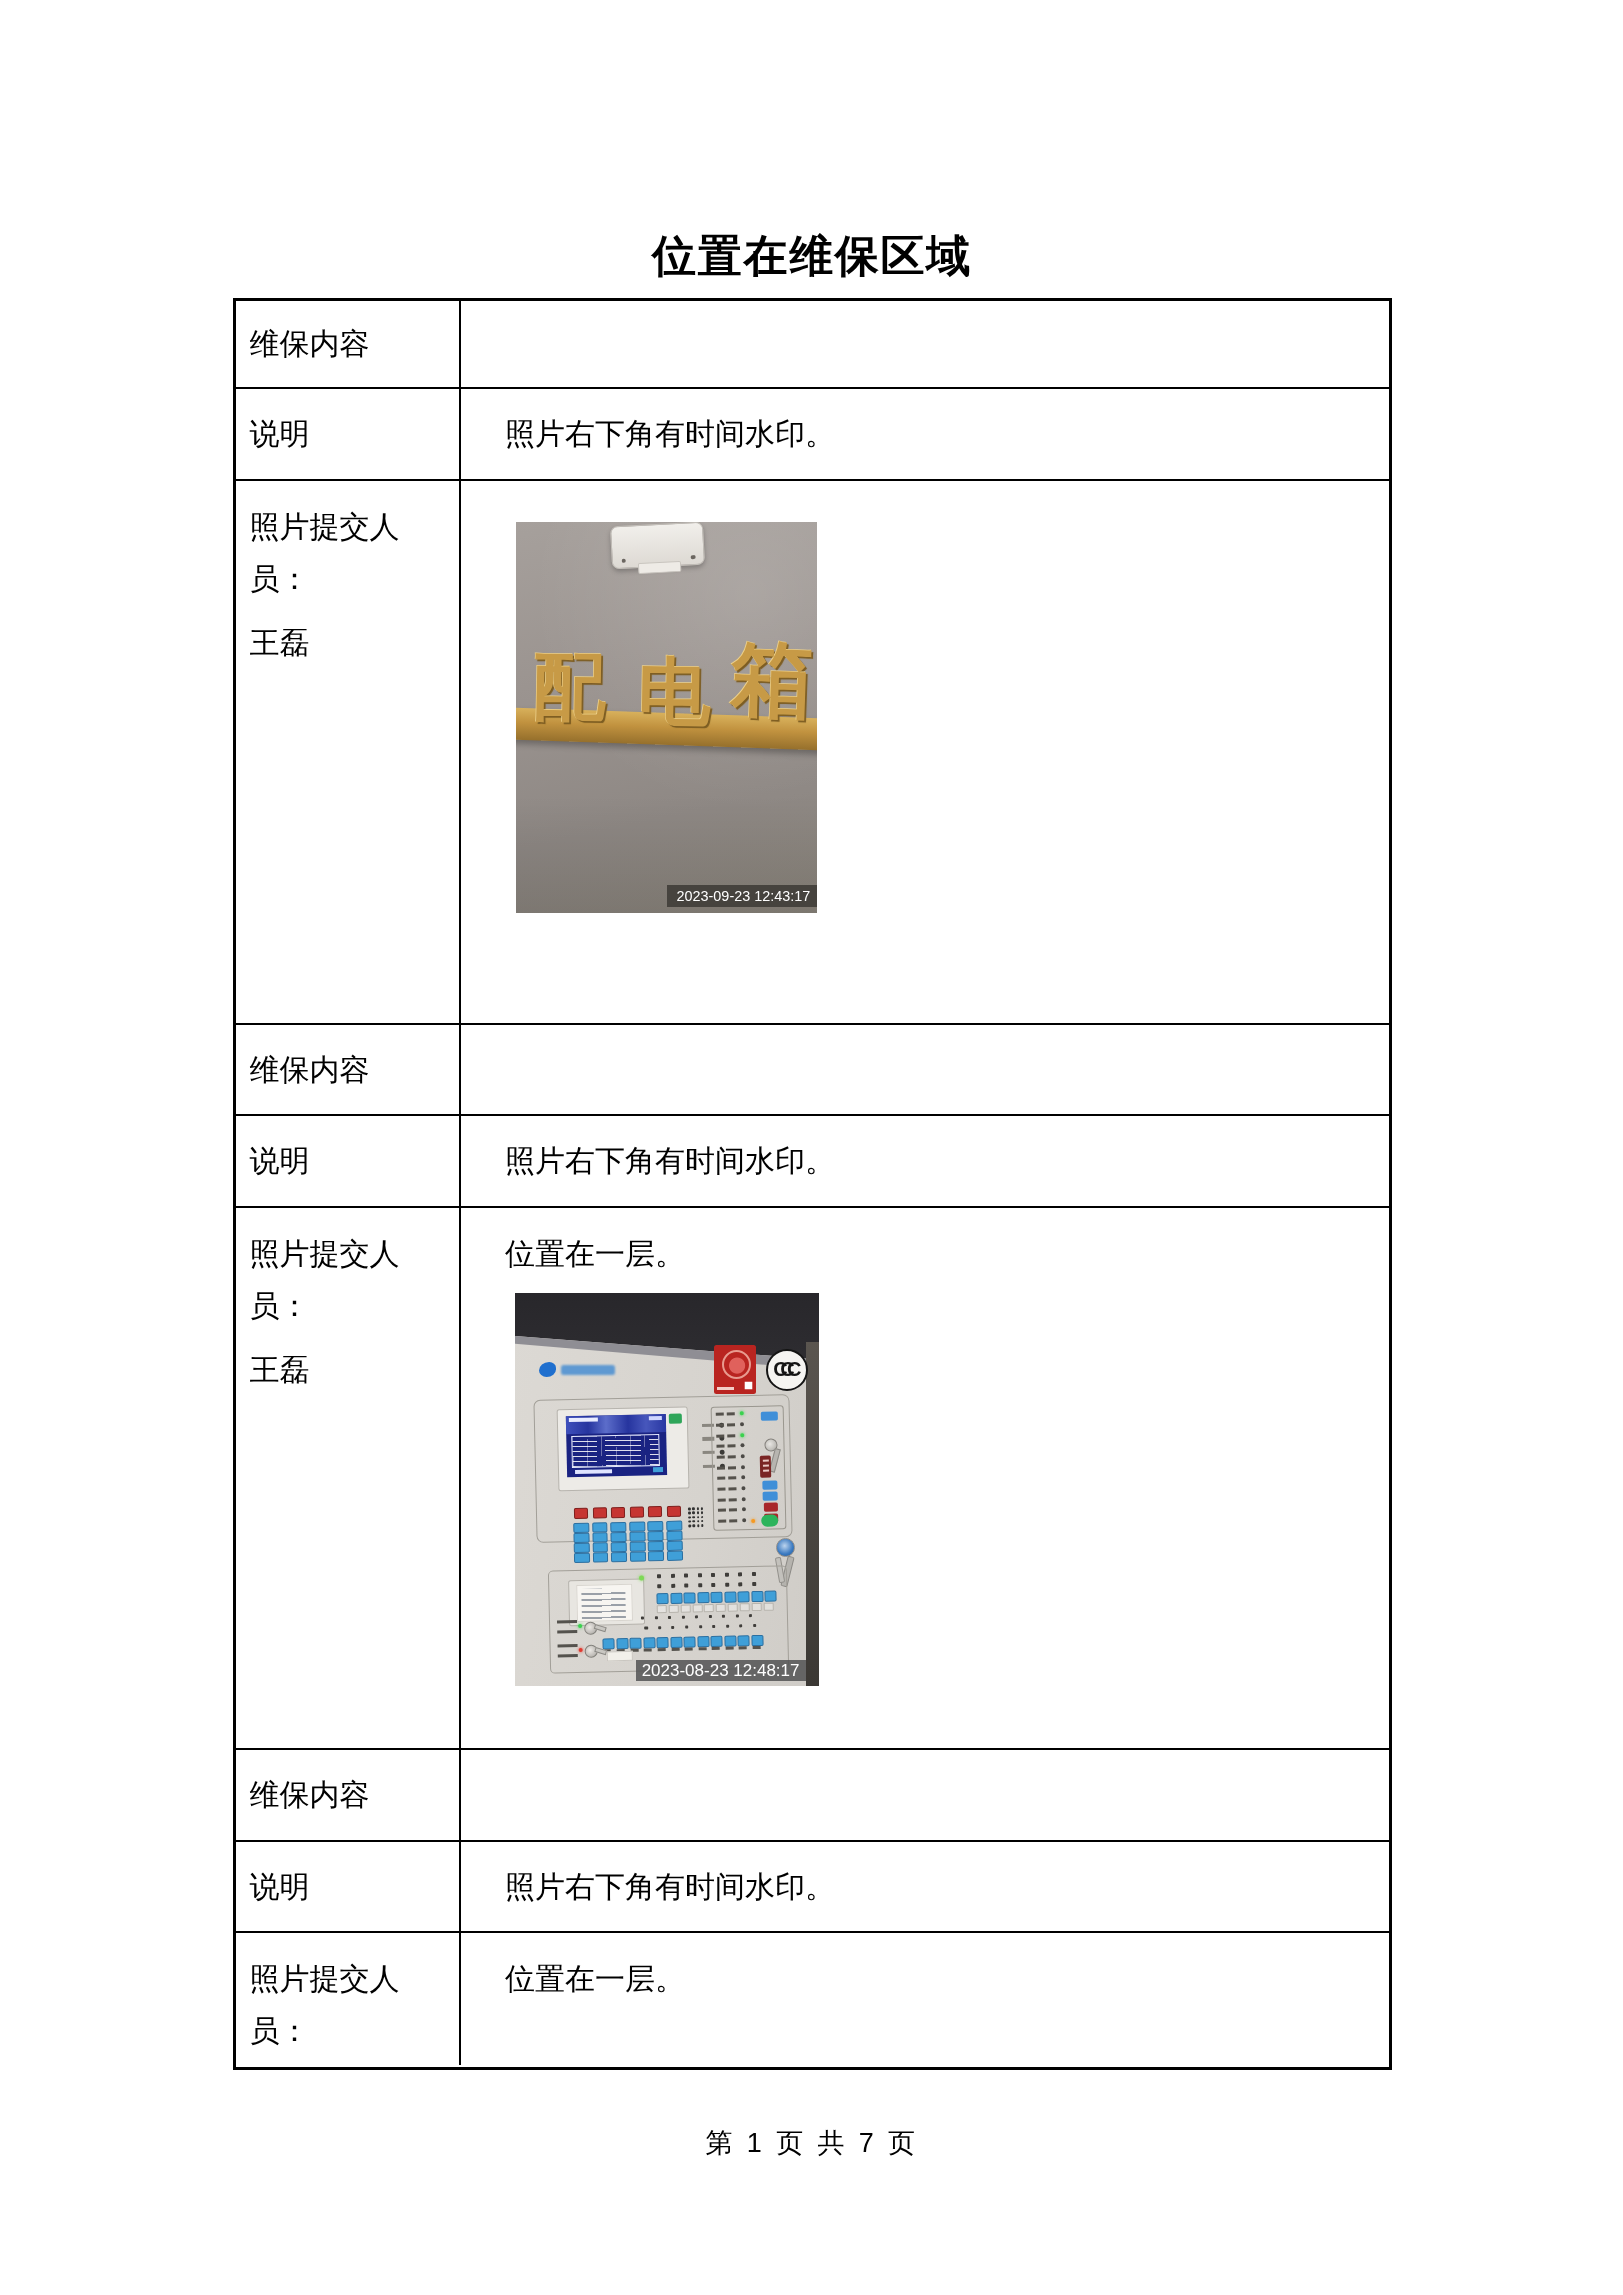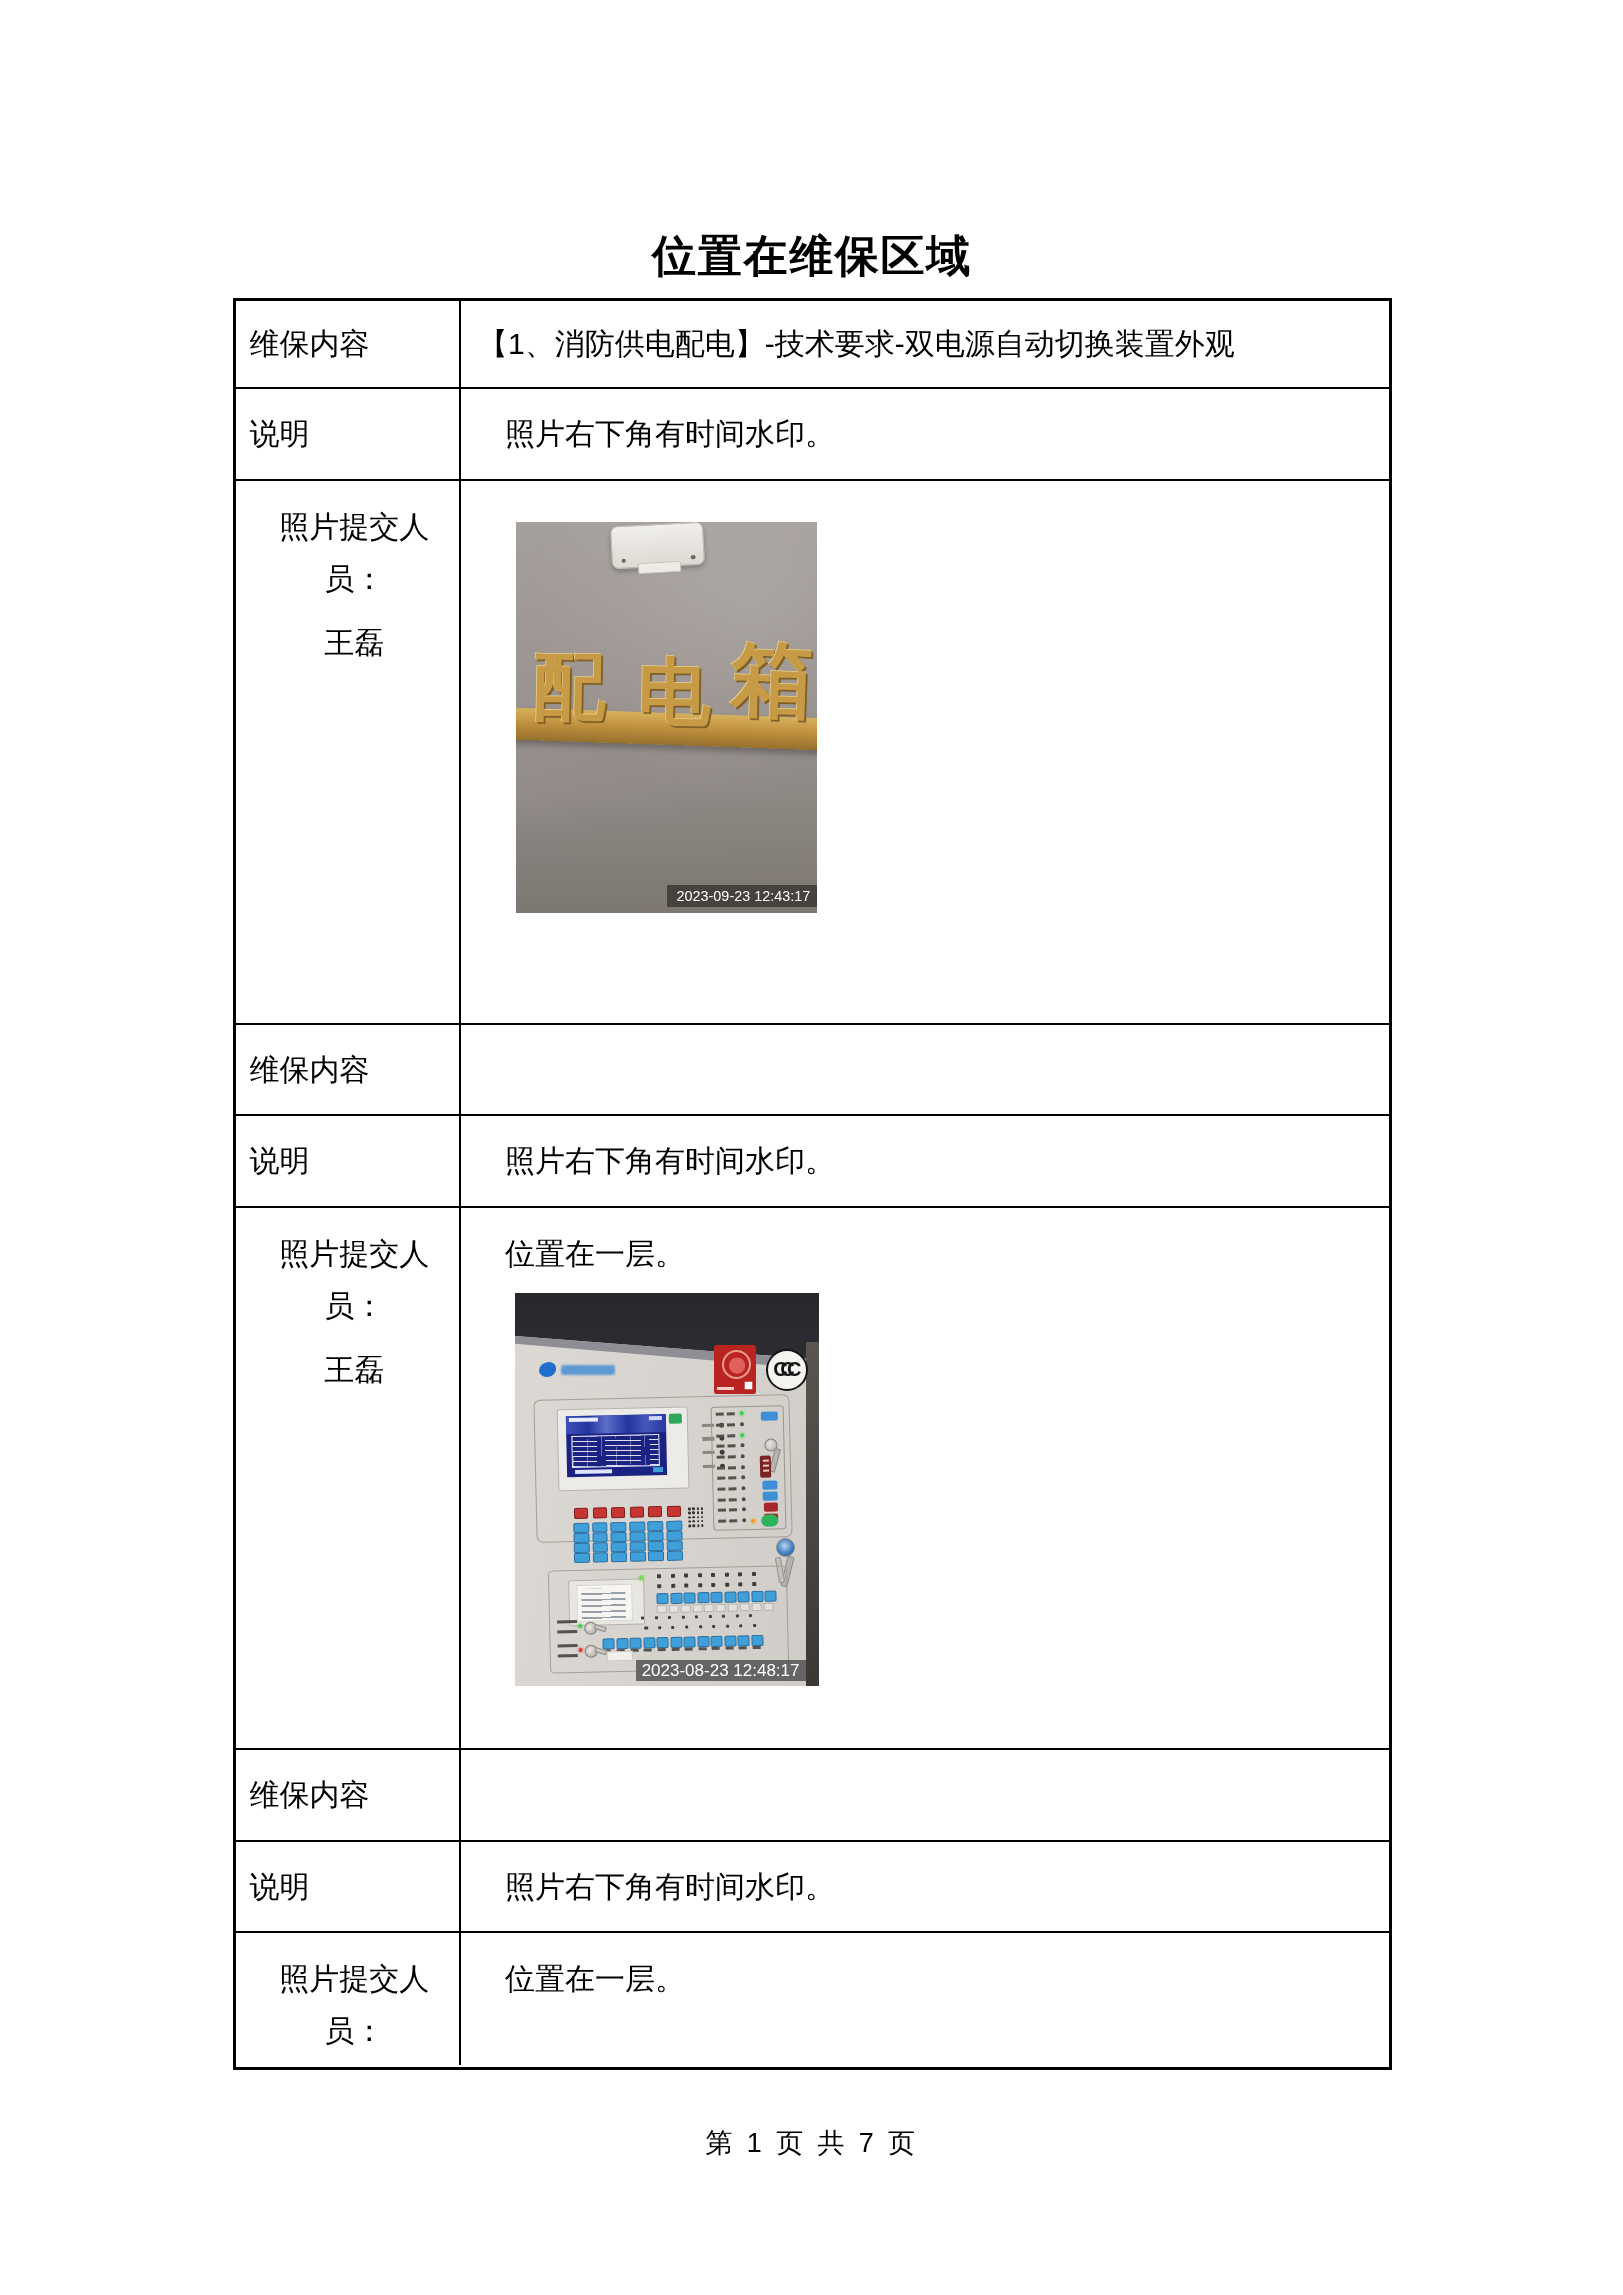--- a/index.html
+++ b/index.html
@@ -19,21 +19,21 @@
   }
   
   .record-table{
     position:absolute;left:233px;top:298px;width:1159px;height:1772px;
     border:3.4px solid #000;box-sizing:border-box;background:#fff;
   }
   .t-row{display:flex;box-sizing:border-box;width:100%;}
   .t-row + .t-row{border-top:2.5px solid #000;gap:27px;}
   .cell-l{
     width:225px;box-sizing:border-box;border-right:2.5px solid #000;
-    padding-left:13.5px;flex-shrink:0;text-align:center;
+    padding-left:13.5px;flex-shrink:0;
   }
   .cell-r{flex:1;box-sizing:border-box;padding-left:17px;}
   .v-center{display:flex;align-items:center;}
   .v-center .cell-l,.v-center .cell-r{display:flex;align-items:center;height:100%;}
   .txt{font-size:30px;line-height:52px;}
   .photo-row .cell-l{padding-top:20px;}
   .photo-row .cell-r{padding-top:20px;padding-left:17px;}
   .submitter-name{margin-top:12px;}
   
   .photo{position:relative;overflow:hidden;box-sizing:border-box;}
@@ -175,21 +175,20 @@
 </style>
 </head>
 <body>
 
 <div class="doc-title">位置在维保区域</div>
 
 <div class="record-table">
 
   <div class="t-row v-center" style="height:86px;">
     <div class="cell-l txt">维保内容</div>
-    <div class="cell-r txt">【1、消防供电配电】-技术要求-双电源自动切换装置外观</div>
   </div>
   <div class="t-row v-center" style="height:92px;">
     <div class="cell-l txt">说明</div>
     <div class="cell-r txt">照片右下角有时间水印。</div>
   </div>
   <div class="t-row photo-row" style="height:544px;">
     <div class="cell-l">
       <div class="txt">照片提交人</div>
       <div class="txt">员：</div>
       <div class="txt submitter-name">王磊</div>

